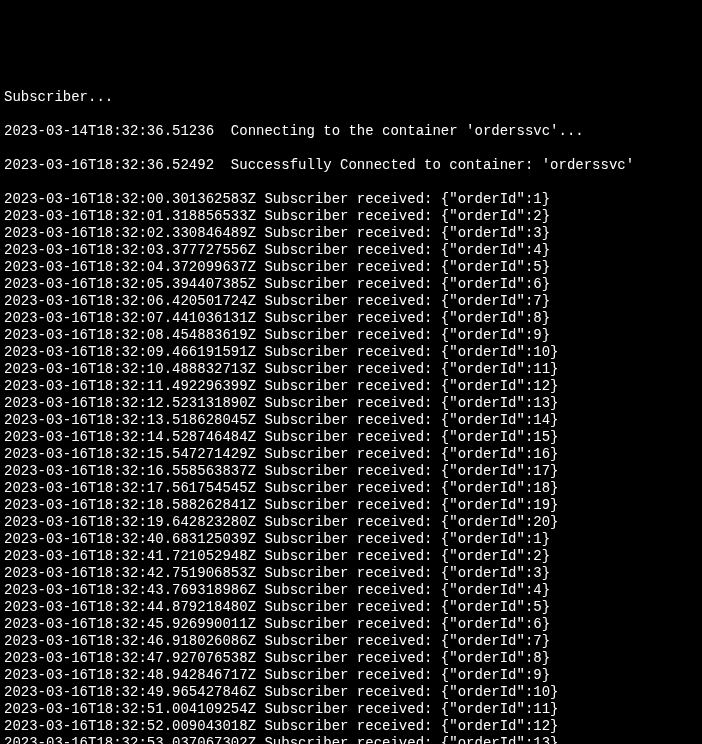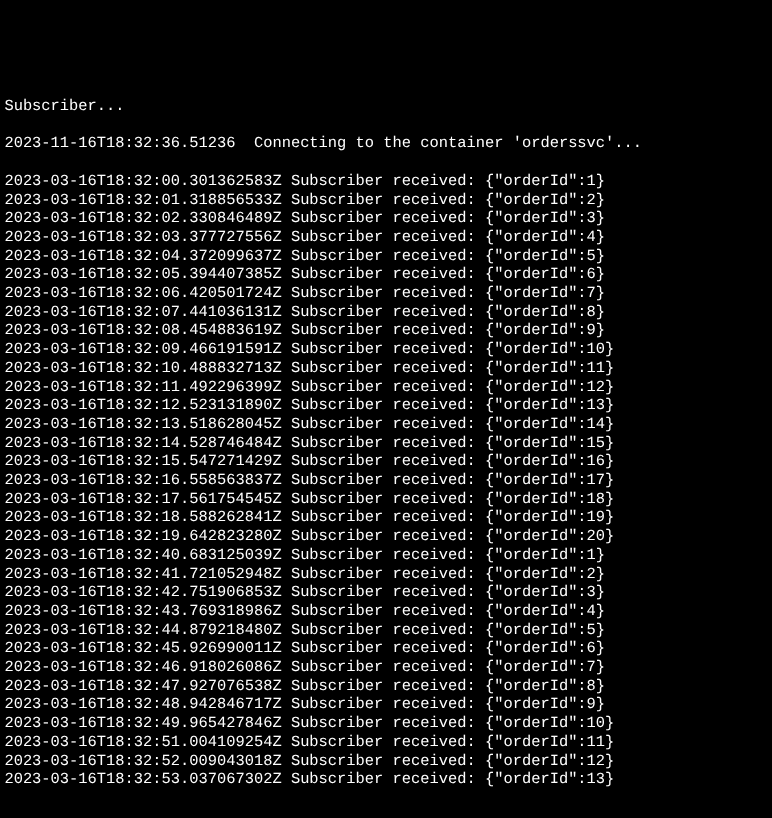--- a/index.html
+++ b/index.html
@@ -26,18 +26,19 @@
       display: block;
     }
   </style>
 </head>
 <body>
 
 
 
 <div class="terminal">
 <span class="line">Subscriber...</span>
-<span class="line">2023-11-16T18:32:36.51236  Connecting to the container 'orderssvc'...</span>
+<span class="line">2023-03-14T18:32:36.51236  Connecting to the container 'orderssvc'...</span>
+<span class="line">2023-03-16T18:32:36.52492  Successfully Connected to container: 'orderssvc'</span>
 <div id="log-lines"><span class="line">2023-03-16T18:32:00.301362583Z Subscriber received: {"orderId":1}</span><span class="line">2023-03-16T18:32:01.318856533Z Subscriber received: {"orderId":2}</span><span class="line">2023-03-16T18:32:02.330846489Z Subscriber received: {"orderId":3}</span><span class="line">2023-03-16T18:32:03.377727556Z Subscriber received: {"orderId":4}</span><span class="line">2023-03-16T18:32:04.372099637Z Subscriber received: {"orderId":5}</span><span class="line">2023-03-16T18:32:05.394407385Z Subscriber received: {"orderId":6}</span><span class="line">2023-03-16T18:32:06.420501724Z Subscriber received: {"orderId":7}</span><span class="line">2023-03-16T18:32:07.441036131Z Subscriber received: {"orderId":8}</span><span class="line">2023-03-16T18:32:08.454883619Z Subscriber received: {"orderId":9}</span><span class="line">2023-03-16T18:32:09.466191591Z Subscriber received: {"orderId":10}</span><span class="line">2023-03-16T18:32:10.488832713Z Subscriber received: {"orderId":11}</span><span class="line">2023-03-16T18:32:11.492296399Z Subscriber received: {"orderId":12}</span><span class="line">2023-03-16T18:32:12.523131890Z Subscriber received: {"orderId":13}</span><span class="line">2023-03-16T18:32:13.518628045Z Subscriber received: {"orderId":14}</span><span class="line">2023-03-16T18:32:14.528746484Z Subscriber received: {"orderId":15}</span><span class="line">2023-03-16T18:32:15.547271429Z Subscriber received: {"orderId":16}</span><span class="line">2023-03-16T18:32:16.558563837Z Subscriber received: {"orderId":17}</span><span class="line">2023-03-16T18:32:17.561754545Z Subscriber received: {"orderId":18}</span><span class="line">2023-03-16T18:32:18.588262841Z Subscriber received: {"orderId":19}</span><span class="line">2023-03-16T18:32:19.642823280Z Subscriber received: {"orderId":20}</span><span class="line">2023-03-16T18:32:40.683125039Z Subscriber received: {"orderId":1}</span><span class="line">2023-03-16T18:32:41.721052948Z Subscriber received: {"orderId":2}</span><span class="line">2023-03-16T18:32:42.751906853Z Subscriber received: {"orderId":3}</span><span class="line">2023-03-16T18:32:43.769318986Z Subscriber received: {"orderId":4}</span><span class="line">2023-03-16T18:32:44.879218480Z Subscriber received: {"orderId":5}</span><span class="line">2023-03-16T18:32:45.926990011Z Subscriber received: {"orderId":6}</span><span class="line">2023-03-16T18:32:46.918026086Z Subscriber received: {"orderId":7}</span><span class="line">2023-03-16T18:32:47.927076538Z Subscriber received: {"orderId":8}</span><span class="line">2023-03-16T18:32:48.942846717Z Subscriber received: {"orderId":9}</span><span class="line">2023-03-16T18:32:49.965427846Z Subscriber received: {"orderId":10}</span><span class="line">2023-03-16T18:32:51.004109254Z Subscriber received: {"orderId":11}</span><span class="line">2023-03-16T18:32:52.009043018Z Subscriber received: {"orderId":12}</span><span class="line">2023-03-16T18:32:53.037067302Z Subscriber received: {"orderId":13}</span></div>
 </div>
 
 
 
 
 </body></html>

